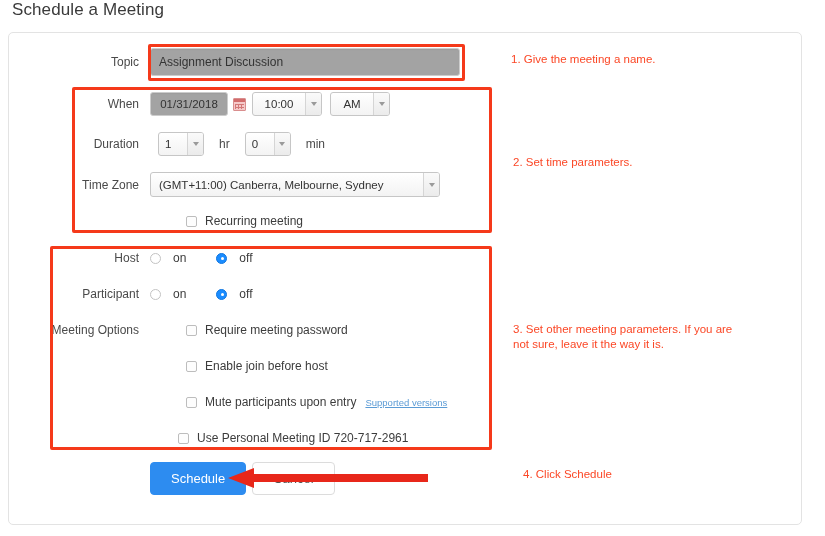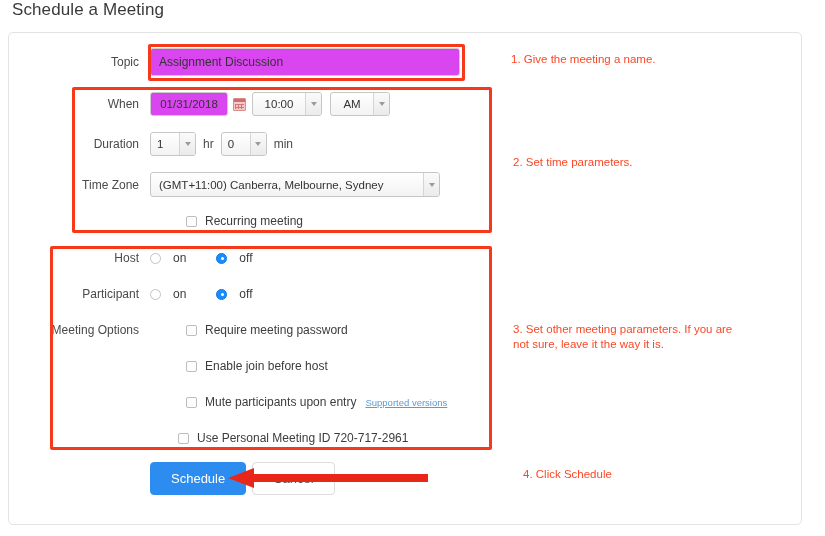--- a/index.html
+++ b/index.html
@@ -31,21 +31,21 @@
   
   .row { position: absolute; display: flex; align-items: center; }
   .flabel {
     font-size: 12px; color: #4a4a4a; text-align: right;
     width: 122px; padding-right: 11px; flex: none;
   }
 
   
   .txt {
     height: 26px; border: 1px solid #ccc; border-radius: 3px;
-    background: #d946ef; font-size: 11.5px; color: #333;
+    background: #a3a3a3; font-size: 11.5px; color: #333;
     padding: 0 8px; display: flex; align-items: center;
     box-shadow: inset 0 1px 1px rgba(0,0,0,.04);
   }
   .topic-input { width: 310px; height: 28px; font-size: 12px; }
 
   .date-input { width: 78px; height: 24px; justify-content: center; font-size: 11.5px; }
 
   .cal-icon {
     width: 13px; height: 13px; margin-left: 5px; margin-right: 6px;
     background: #f5c9c9; border: 1px solid #d98e8e; border-radius: 1px;
@@ -166,21 +166,21 @@
         </span>
     </div>
     <div class="sel sel-ampm" style="margin-left:8px;">
       <span class="val">AM</span>
       <span class="arrowbox">
           <i></i>
         </span>
     </div>
   </div>
 
-  <div class="row" style="left:28px; top:132px;">
+  <div class="row" style="left:28px; top:132px;gap:8px;">
     <div class="flabel">Duration</div>
     <div class="sel sel-hr">
       <span class="val">1</span>
       <span class="arrowbox">
           <i></i>
         </span>
     </div>
     <span class="unit">hr</span>
     <div class="sel sel-min">
       <span class="val">0</span>

